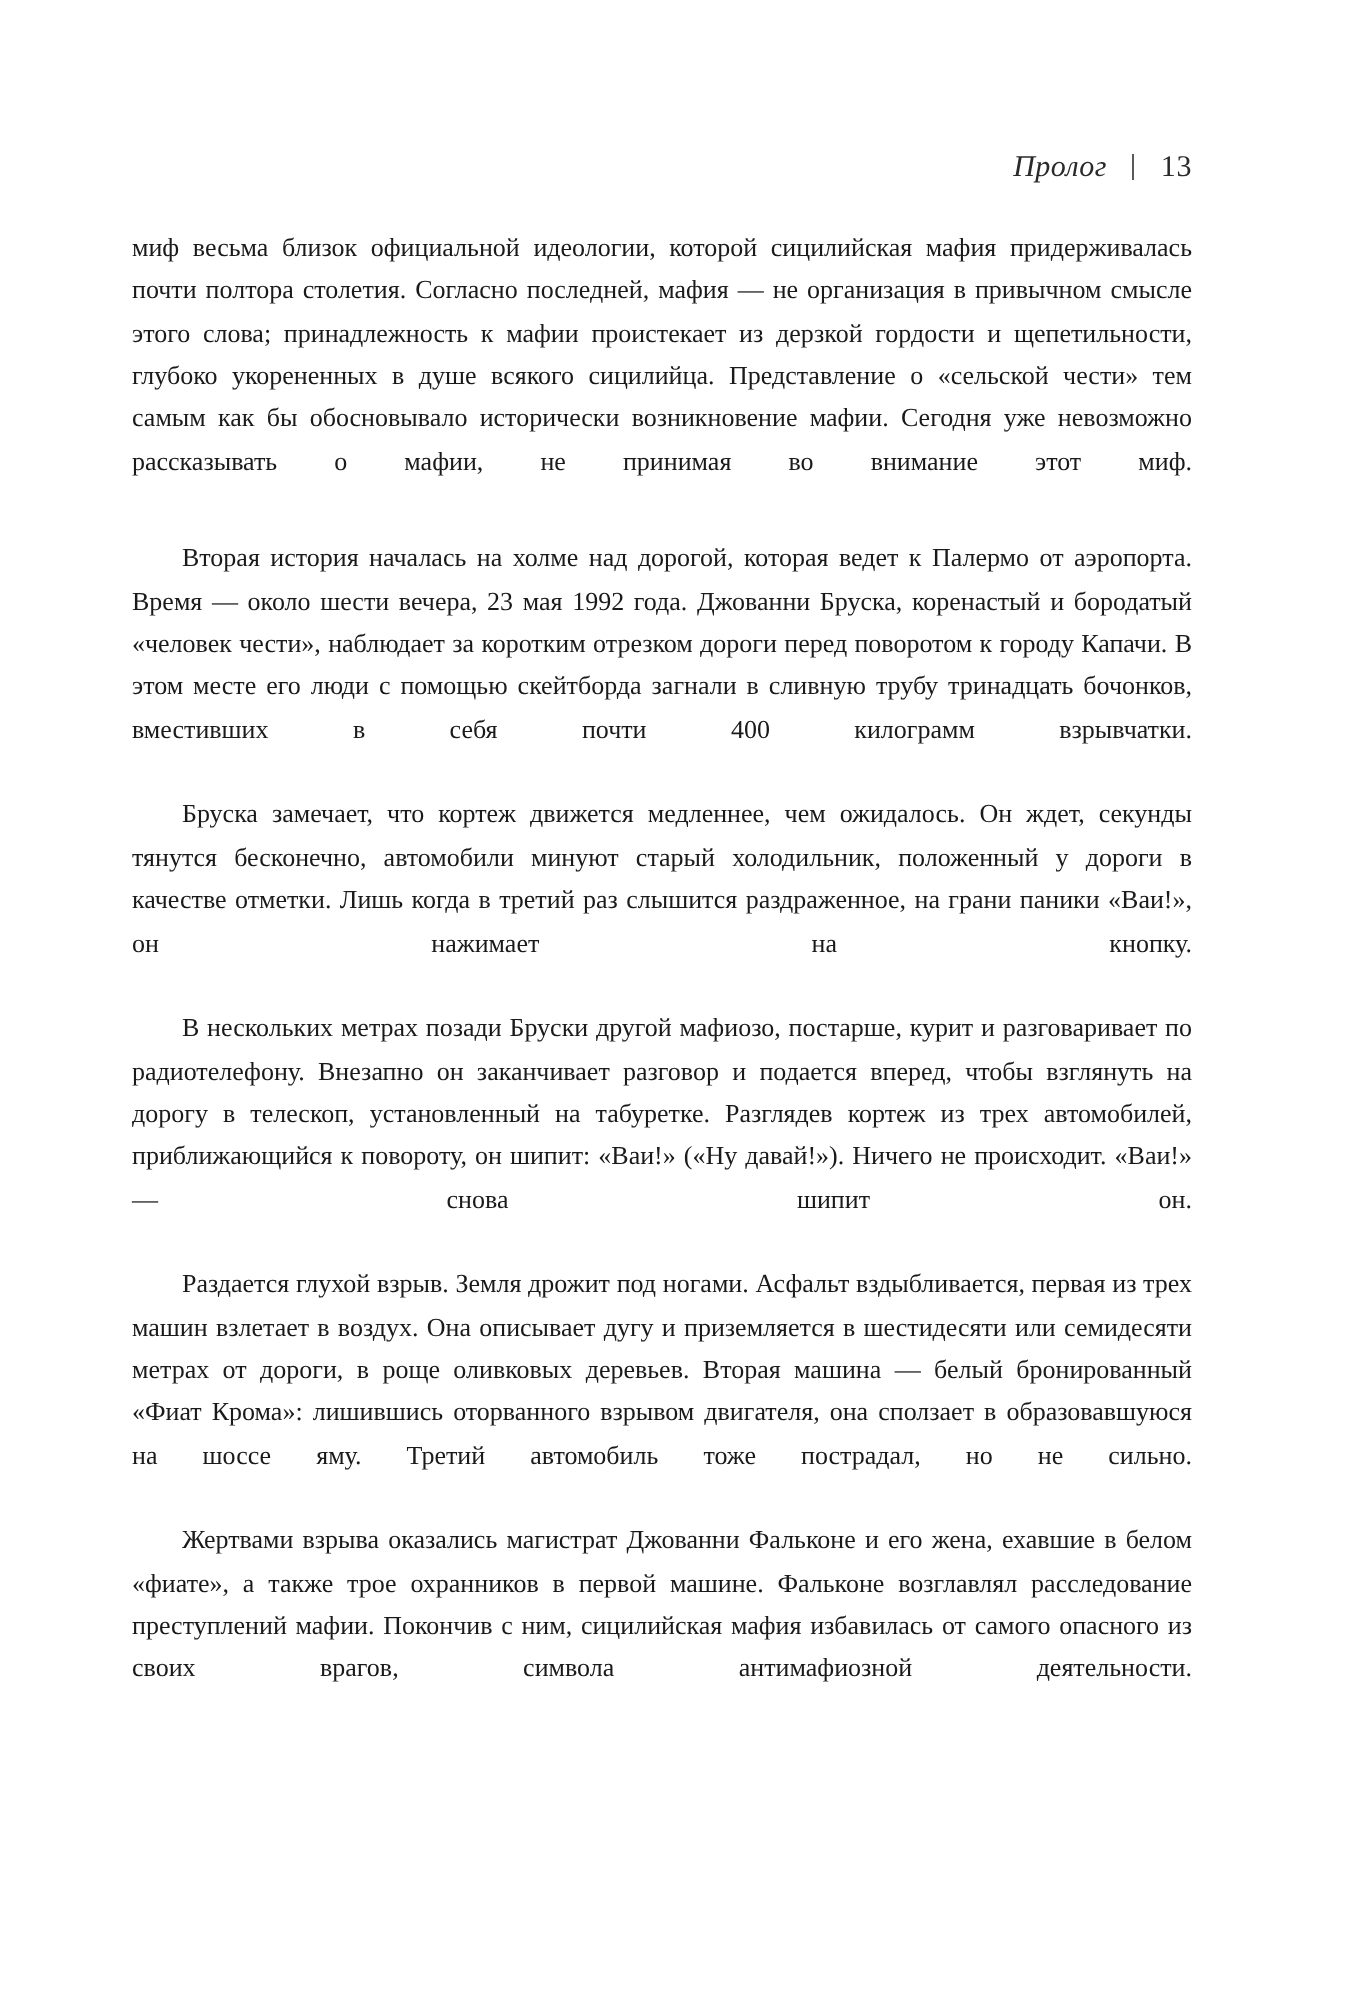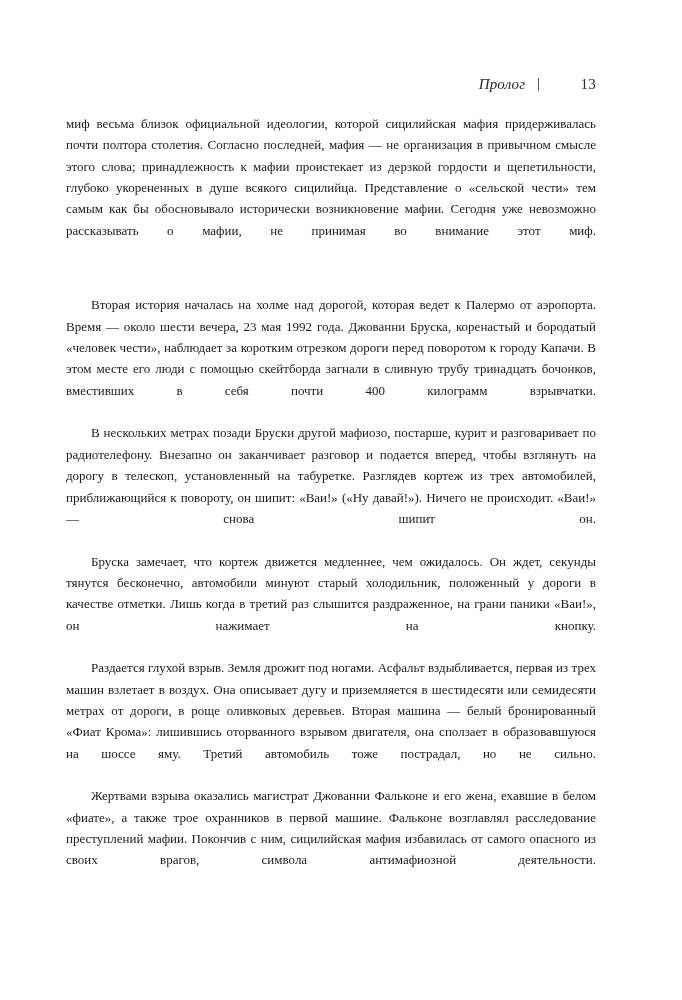--- a/index.html
+++ b/index.html
@@ -49,21 +49,20 @@
     width: 1px;
     height: 13px;
     background: #5a5a5a;
     margin: 0 13px;
     position: relative;
     top: 2px;
   }
   .running-head .folio {
     font-style: normal;
     letter-spacing: 0.3px;
-    margin-left: 28px;
   }
 
   
   .text-block {
     position: absolute;
     top: 113px;
     left: 66px;
     width: 530px;
   }
 
@@ -75,21 +74,21 @@
     text-justify: inter-word;
     text-indent: 0;
     hyphens: manual;
     -webkit-hyphens: manual;
     word-spacing: 0.1px;
   }
   p.para.indent {
     text-indent: 25px;
   }
   p.para.gap-before {
-    margin-top: 32px;
+    margin-top: 6px;
   }
   
   p.para:after {
     content: "";
     display: inline-block;
     width: 100%;
   }
 </style>
 </head>
 <body>
@@ -98,19 +97,19 @@
 
   <div class="running-head">
     <span class="chapter-name">Пролог</span>
     <span class="rule"></span>
     <span class="folio">13</span>
   </div>
 
   <div class="text-block">
     <p class="para">миф весьма близок официальной идеологии, которой сицилийская мафия придерживалась почти полтора столетия. Согласно последней, мафия — не организация в привычном смысле этого слова; принадлежность к мафии проистекает из дерзкой гордости и щепетильности, глубоко укорененных в душе всякого сицилийца. Представление о «сельской чести» тем самым как бы обосновывало исторически возникновение мафии. Сегодня уже невозможно рассказывать о мафии, не принимая во внимание этот миф.</p>
     <p class="para indent gap-before">Вторая история началась на холме над дорогой, которая ведет к Палермо от аэропорта. Время — около шести вечера, 23 мая 1992 года. Джованни Бруска, коренастый и бородатый «человек чести», наблюдает за коротким отрезком дороги перед поворотом к городу Капачи. В этом месте его люди с помощью скейтборда загнали в сливную трубу тринадцать бочонков, вместивших в себя почти 400 килограмм взрывчатки.</p>
+    <p class="para indent">Бруска замечает, что кортеж движется медленнее, чем ожидалось. Он ждет, секунды тянутся бесконечно, автомобили минуют старый холодильник, положенный у дороги в качестве отметки. Лишь когда в третий раз слышится раздраженное, на грани паники «Ваи!», он нажимает на кнопку.</p>
     <p class="para indent">В нескольких метрах позади Бруски другой мафиозо, постарше, курит и разговаривает по радиотелефону. Внезапно он заканчивает разговор и подается вперед, чтобы взглянуть на дорогу в телескоп, установленный на табуретке. Разглядев кортеж из трех автомобилей, приближающийся к повороту, он шипит: «Ваи!» («Ну давай!»). Ничего не происходит. «Ваи!» — снова шипит он.</p>
-    <p class="para indent">Бруска замечает, что кортеж движется медленнее, чем ожидалось. Он ждет, секунды тянутся бесконечно, автомобили минуют старый холодильник, положенный у дороги в качестве отметки. Лишь когда в третий раз слышится раздраженное, на грани паники «Ваи!», он нажимает на кнопку.</p>
     <p class="para indent">Раздается глухой взрыв. Земля дрожит под ногами. Асфальт вздыбливается, первая из трех машин взлетает в воздух. Она описывает дугу и приземляется в шестидесяти или семидесяти метрах от дороги, в роще оливковых деревьев. Вторая машина — белый бронированный «Фиат Крома»: лишившись оторванного взрывом двигателя, она сползает в образовавшуюся на шоссе яму. Третий автомобиль тоже пострадал, но не сильно.</p>
     <p class="para indent">Жертвами взрыва оказались магистрат Джованни Фальконе и его жена, ехавшие в белом «фиате», а также трое охранников в первой машине. Фальконе возглавлял расследование преступлений мафии. Покончив с ним, сицилийская мафия избавилась от самого опасного из своих врагов, символа антимафиозной деятельности.</p>
   </div>
 
 </div>
 
 </body></html>

